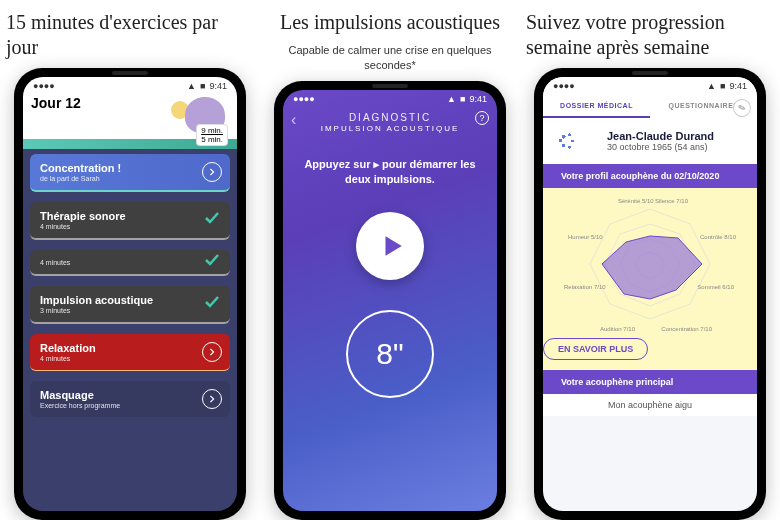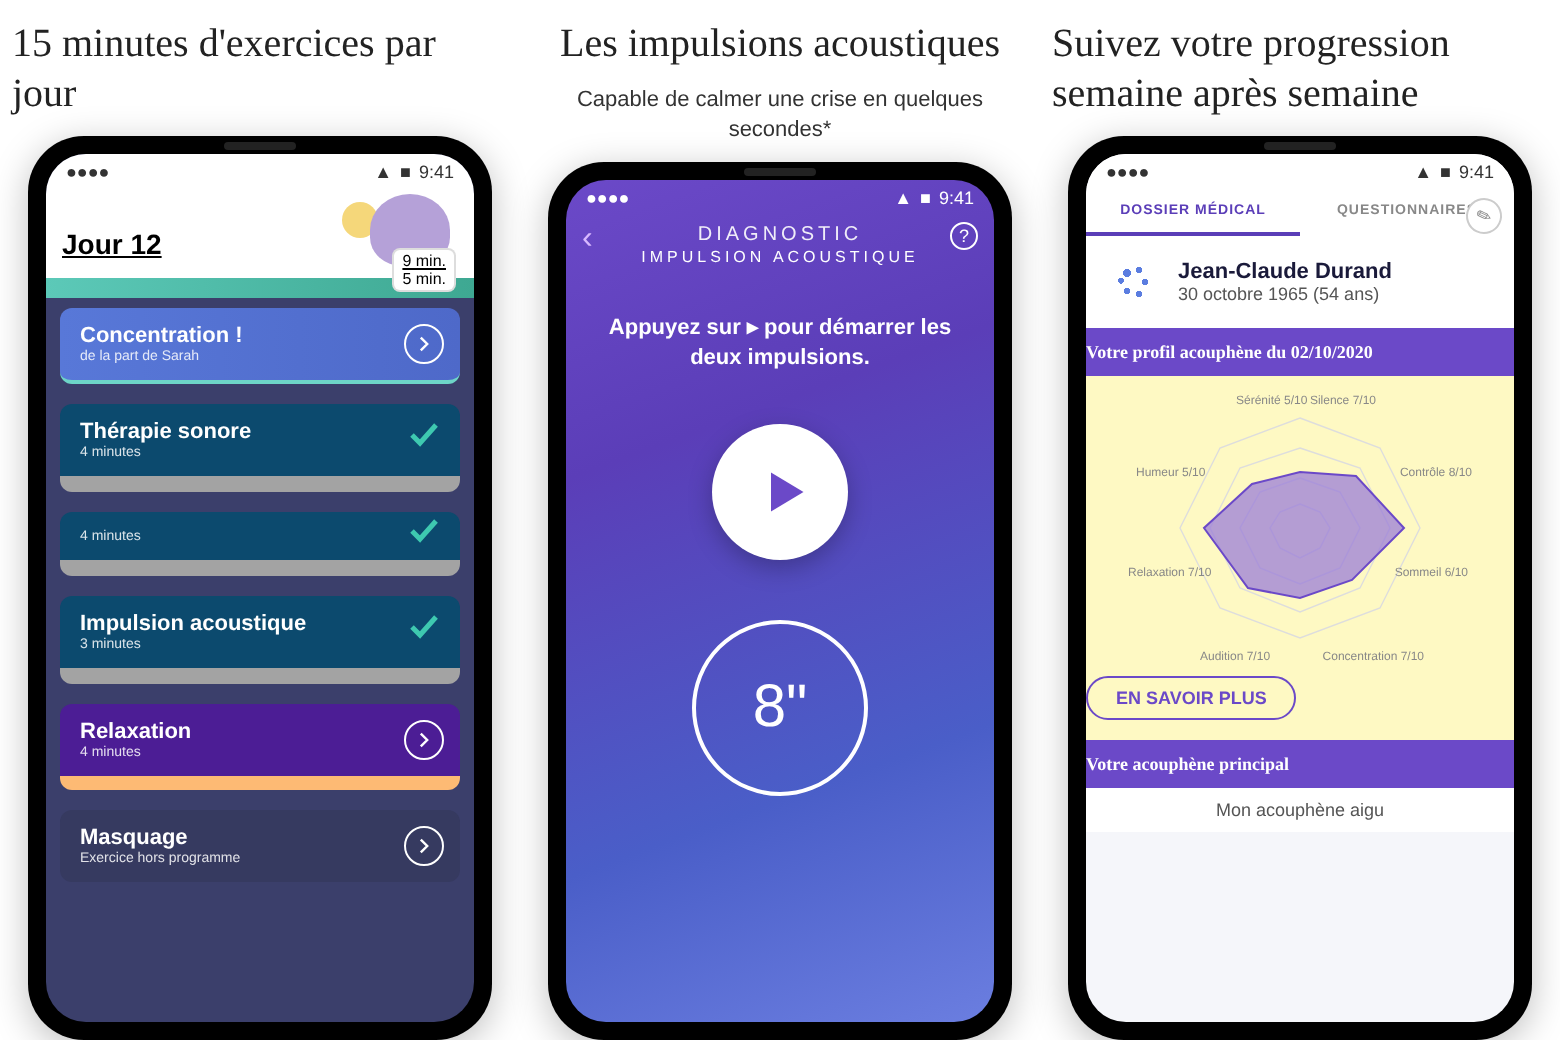--- a/index.html
+++ b/index.html
@@ -12,32 +12,32 @@
   .phone { width: 232px; height: 460px; background: #000; border-radius: 28px; padding: 9px; position: relative; box-shadow: 0 4px 18px rgba(0,0,0,.25); }
   .screen { width: 100%; height: 100%; border-radius: 20px; overflow: hidden; position: relative; }
   .speaker { position: absolute; top: 3px; left: 50%; transform: translateX(-50%); width: 36px; height: 4px; background: #222; border-radius: 4px; }
 
   .statusbar { height: 18px; display: flex; justify-content: space-between; align-items: center; padding: 0 10px; font-size: 9px; color: #fff; }
   .statusbar.dark { color: #333; }
   .status-icons { display: flex; gap: 4px; align-items: center; }
 
   
   .s1 { background: #3b3f6b; display: flex; flex-direction: column; }
-  .daybar { background: #fff; height: 54px; position: relative; display: flex; align-items: center; padding: 0 8px; text-decoration: underline; }
+  .daybar { background: #fff; height: 54px; position: relative; display: flex; padding: 0 8px; }
   .dayillus { position: absolute; right: 8px; top: 0; width: 120px; height: 40px; }
   .dayillus .sun { position: absolute; right: 40px; top: 6px; width: 18px; height: 18px; background: #f5d77a; border-radius: 50%; }
   .dayillus .hair { position: absolute; right: 4px; top: 2px; width: 40px; height: 36px; background: #b5a1d8; border-radius: 50% 50% 40% 40%; }
   .daytitle { font-weight: 700; font-size: 14px; color: #000; }
   .timebox { position: absolute; right: 10px; top: 30px; background: #fff; border-radius: 3px; padding: 1px 4px; font-size: 8px; text-align: right; box-shadow: 0 0 0 1px #ddd; z-index: 2; }
   .wave { position: absolute; bottom: 0; left: 0; right: 0; height: 10px; background: linear-gradient(90deg,#5cc9b8,#3ea892); }
   .list { flex: 1; display: flex; flex-direction: column; }
   .card { margin: 5px 7px; border-radius: 6px; padding: 8px 10px; position: relative; color: #fff; }
   .card.encour { background: linear-gradient(90deg,#5878d8,#4e69c9); border-bottom: 2px solid #6dd5c8; }
-  .card.item { background: #0c4a6e; border-bottom: 8px solid #a3a3a3; }
-  .card.relax { background: #4c1d95; border-bottom: 7px solid #fdba74; }
+  .card.item { background: #404040; border-bottom: 2px solid #a3a3a3; }
+  .card.relax { background: #b91c1c; border-bottom: 1px solid #fdba74; }
   .card.mask { background: #363a60; }
   .card-title { font-size: 11px; font-weight: 600; }
   .card-sub { font-size: 7px; opacity: .85; margin-top: 1px; }
   .chev-circle { position: absolute; right: 8px; top: 50%; transform: translateY(-50%); width: 20px; height: 20px; border: 1.5px solid #fff; border-radius: 50%; display: flex; align-items: center; justify-content: center; }
   .chev-circle svg { width: 8px; height: 8px; }
   .check { position: absolute; right: 10px; top: 50%; transform: translateY(-50%); color: #3ec9b0; }
 
   
   .s2 { background: linear-gradient(160deg,#6b49c8 0%,#5b3eb8 30%,#4a5ec8 70%,#6b7ee0 100%); display: flex; flex-direction: column; }
   .diag-hdr { position: relative; text-align: center; color: #fff; padding: 4px 0 6px; }
@@ -49,25 +49,25 @@
   .play { width: 68px; height: 68px; background: #fff; border-radius: 50%; margin: 26px auto 0; display: flex; align-items: center; justify-content: center; box-shadow: 0 4px 12px rgba(0,0,0,.25); }
   .play svg { width: 26px; height: 26px; margin-left: 4px; }
   .timer { width: 88px; height: 88px; border: 2px solid #fff; border-radius: 50%; margin: 30px auto 0; display: flex; align-items: center; justify-content: center; color: #fff; font-size: 30px; font-weight: 300; }
 
   
   .s3 { background: #f5f6fa; display: flex; flex-direction: column; }
   .tabs3 { display: flex; background: #fff; font-size: 7px; font-weight: 700; letter-spacing: .5px; }
   .tab3 { flex: 1; text-align: center; padding: 7px 0; color: #888; }
   .tab3.active { color: #5b3eb8; border-bottom: 2px solid #5b3eb8; }
   .edit-ic { position: absolute; right: 6px; top: 22px; width: 18px; height: 18px; border: 1px solid #ccc; border-radius: 50%; display: flex; align-items: center; justify-content: center; transform: rotate(-20deg); font-size: 9px; color: #888; background: #fff; }
-  .profile { background: #fff; padding: 8px 10px; display: flex; gap: 6px; align-items: center; }
+  .profile { background: #fff; padding: 8px 10px; display: flex; gap: 24px; align-items: center; }
   .logo3 { width: 30px; height: 30px; border-radius: 50%; background: radial-gradient(circle at 35% 35%, #5b7de0 2px, transparent 2px), radial-gradient(circle at 55% 30%, #5b7de0 1.5px, transparent 1.5px), radial-gradient(circle at 65% 50%, #5b7de0 1.5px, transparent 1.5px), radial-gradient(circle at 55% 70%, #5b7de0 1.5px, transparent 1.5px), radial-gradient(circle at 35% 65%, #5b7de0 1.5px, transparent 1.5px), radial-gradient(circle at 25% 48%, #5b7de0 1.5px, transparent 1.5px); }
   .pname { font-size: 11px; font-weight: 700; color: #1a1a3a; }
   .pdob { font-size: 9px; color: #555; }
-  .purplebar { background: #6b49c8; color: #fff; font-size: 9px; padding: 7px 0; font-weight: 600; font-family: Liberation Serif, serif; }
+  .purplebar { background: #6b49c8; color: #fff; font-size: 9px; padding: 7px 18px; font-weight: 600; }
   .radar-wrap { background: #fef9c3; padding: 6px 0 10px; text-align: left; }
   .radar { width: 160px; height: 140px; margin: 0 auto; position: relative; }
   .radar-lbl { position: absolute; font-size: 6px; color: #888; line-height: 1; }
   .more-btn { display: inline-block; border: 1.5px solid #6b49c8; color: #6b49c8; font-size: 9px; font-weight: 700; padding: 5px 14px; border-radius: 14px; margin-top: 4px; }
   .aigu { background: #fff; text-align: center; font-size: 9px; color: #555; padding: 6px 0; }
 </style>
 </head>
 <body>
 
 <div class="panels">

